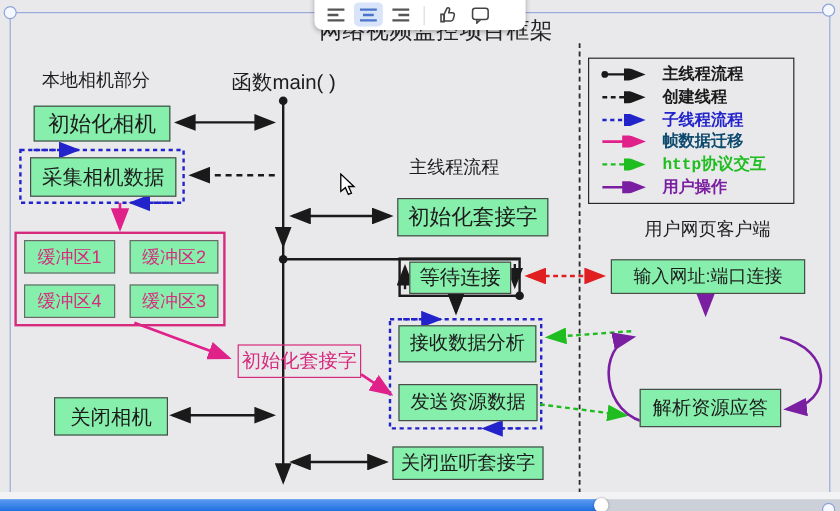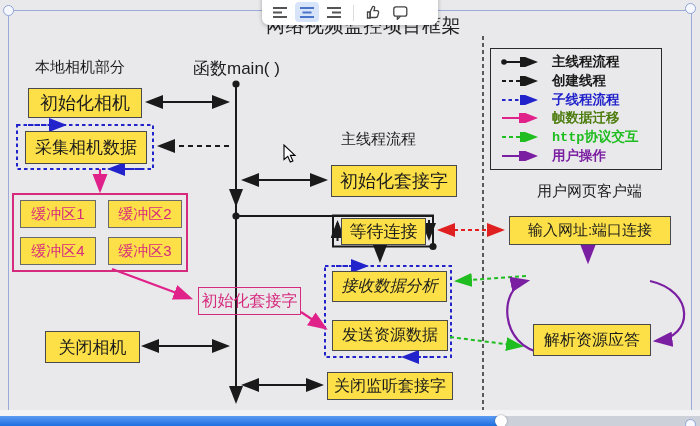--- a/index.html
+++ b/index.html
@@ -19,33 +19,33 @@
     letter-spacing:0.5px;color:#232323;z-index:5;white-space:nowrap;}
   
   .toolbar{position:absolute;left:262px;top:-8px;width:164px;height:30px;
     background:#fff;border-radius:7px;box-shadow:0 1px 4px rgba(0,0,0,.28);
     display:flex;align-items:flex-end;padding:0 6px 3px 6px;gap:3px;z-index:10;}
   .tb-btn{width:24px;height:20px;border-radius:4px;display:flex;align-items:center;
     justify-content:center;}
   .tb-btn.sel{background:#d7e4f9;}
   .tb-div{width:1px;height:16px;background:#ddd;margin:0 4px 1px 4px;}
   
-  .dbox{position:absolute;border:1.6px solid #4a4a4a;background:#fde047;
+  .dbox{position:absolute;border:1.6px solid #4a4a4a;background:#86efac;
     display:flex;align-items:center;justify-content:center;z-index:4;
     white-space:nowrap;}
   .lbl{position:absolute;z-index:4;white-space:nowrap;}
   .pinktxt{color:#d62a7e;}
   .overlay{position:absolute;left:0;top:0;z-index:3;}
   
   .legend{position:absolute;left:490px;top:48px;width:172px;height:122px;
     border:1.7px solid #2a2a2a;z-index:4;display:flex;flex-direction:column;
     justify-content:space-evenly;padding:3px 0;box-sizing:border-box;font-family:Liberation Mono, monospace;}
   .legend-row{display:flex;align-items:center;gap:8px;padding-left:9px;height:17px;}
   .legend-row span{font-size:13.5px;font-weight:bold;}
-  .lg-black{color:#1a1a1a;} .lg-blue{color:#2323cc;} .lg-pink{color:#4d7c0f;}
+  .lg-black{color:#1a1a1a;} .lg-blue{color:#2323cc;} .lg-pink{color:#0c4a6e;}
   .lg-green{color:#1fbd1f;} .lg-purple{color:#7b1fa2;}
   
   .cursor{position:absolute;left:283px;top:144px;z-index:20;}
   
   .pbar-strip{position:absolute;left:0;top:410px;width:700px;height:7px;
     background:#f3f3f5;z-index:7;}
   .pbar{position:absolute;left:0;top:416px;width:700px;height:10px;
     background:#ccd0d9;z-index:8;}
   .pbar-fill{position:absolute;left:0;top:0;height:10px;width:502px;
     background:linear-gradient(#5b9bf2,#1f6fe0);}
@@ -193,21 +193,21 @@
   <div class="dbox pinktxt" style="left:20px;top:200px;width:74px;height:26px;font-size:15px;border-color:#6a6a6a;">缓冲区1</div>
   <div class="dbox pinktxt" style="left:108px;top:200px;width:72px;height:26px;font-size:15px;border-color:#6a6a6a;">缓冲区2</div>
   <div class="dbox pinktxt" style="left:20px;top:237px;width:74px;height:26px;font-size:15px;border-color:#6a6a6a;">缓冲区4</div>
   <div class="dbox pinktxt" style="left:108px;top:237px;width:72px;height:26px;font-size:15px;border-color:#6a6a6a;">缓冲区3</div>
 
   <div class="dbox pinktxt" style="left:198px;top:287px;width:101px;height:26px;font-size:16px;border-color:#d62a7e;background:transparent;">初始化套接字</div>
   <div class="dbox" style="left:45px;top:331px;width:93px;height:30px;font-size:17px;">关闭相机</div>
 
   <div class="dbox" style="left:331px;top:165px;width:124px;height:30px;font-size:18px;">初始化套接字</div>
   <div class="dbox" style="left:341px;top:218px;width:83px;height:25px;font-size:17px;">等待连接</div>
-  <div class="dbox" style="left:332px;top:271px;width:113px;height:29px;font-size:16px;font-style:italic;">接收数据分析</div>
+  <div class="dbox" style="left:332px;top:271px;width:113px;height:29px;font-size:16px;">接收数据分析</div>
   <div class="dbox" style="left:332px;top:320px;width:114px;height:29px;font-size:16px;">发送资源数据</div>
   <div class="dbox" style="left:327px;top:372px;width:124px;height:26px;font-size:16px;">关闭监听套接字</div>
 
   <div class="dbox" style="left:509px;top:216px;width:160px;height:27px;font-size:15px;">输入网址:端口连接</div>
   <div class="dbox" style="left:533px;top:324px;width:116px;height:30px;font-size:16px;">解析资源应答</div>
 
   <div class="legend">
     <div class="legend-row">
       <svg width="44" height="10">
         <circle cx="4" cy="5" r="2.8" fill="#1a1a1a"></circle>

